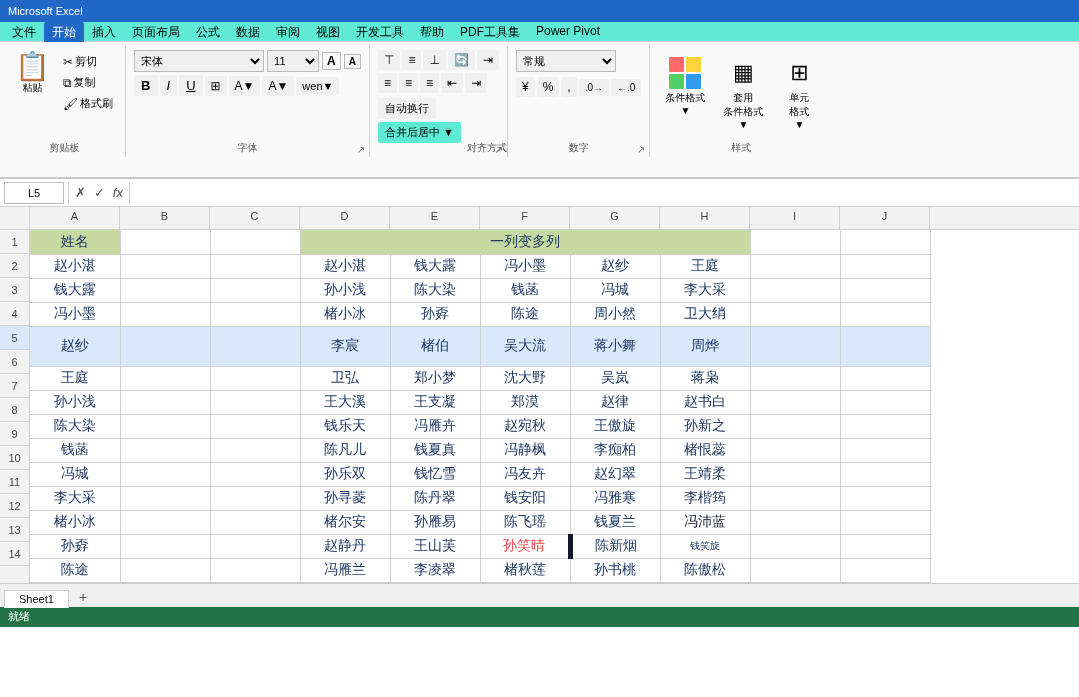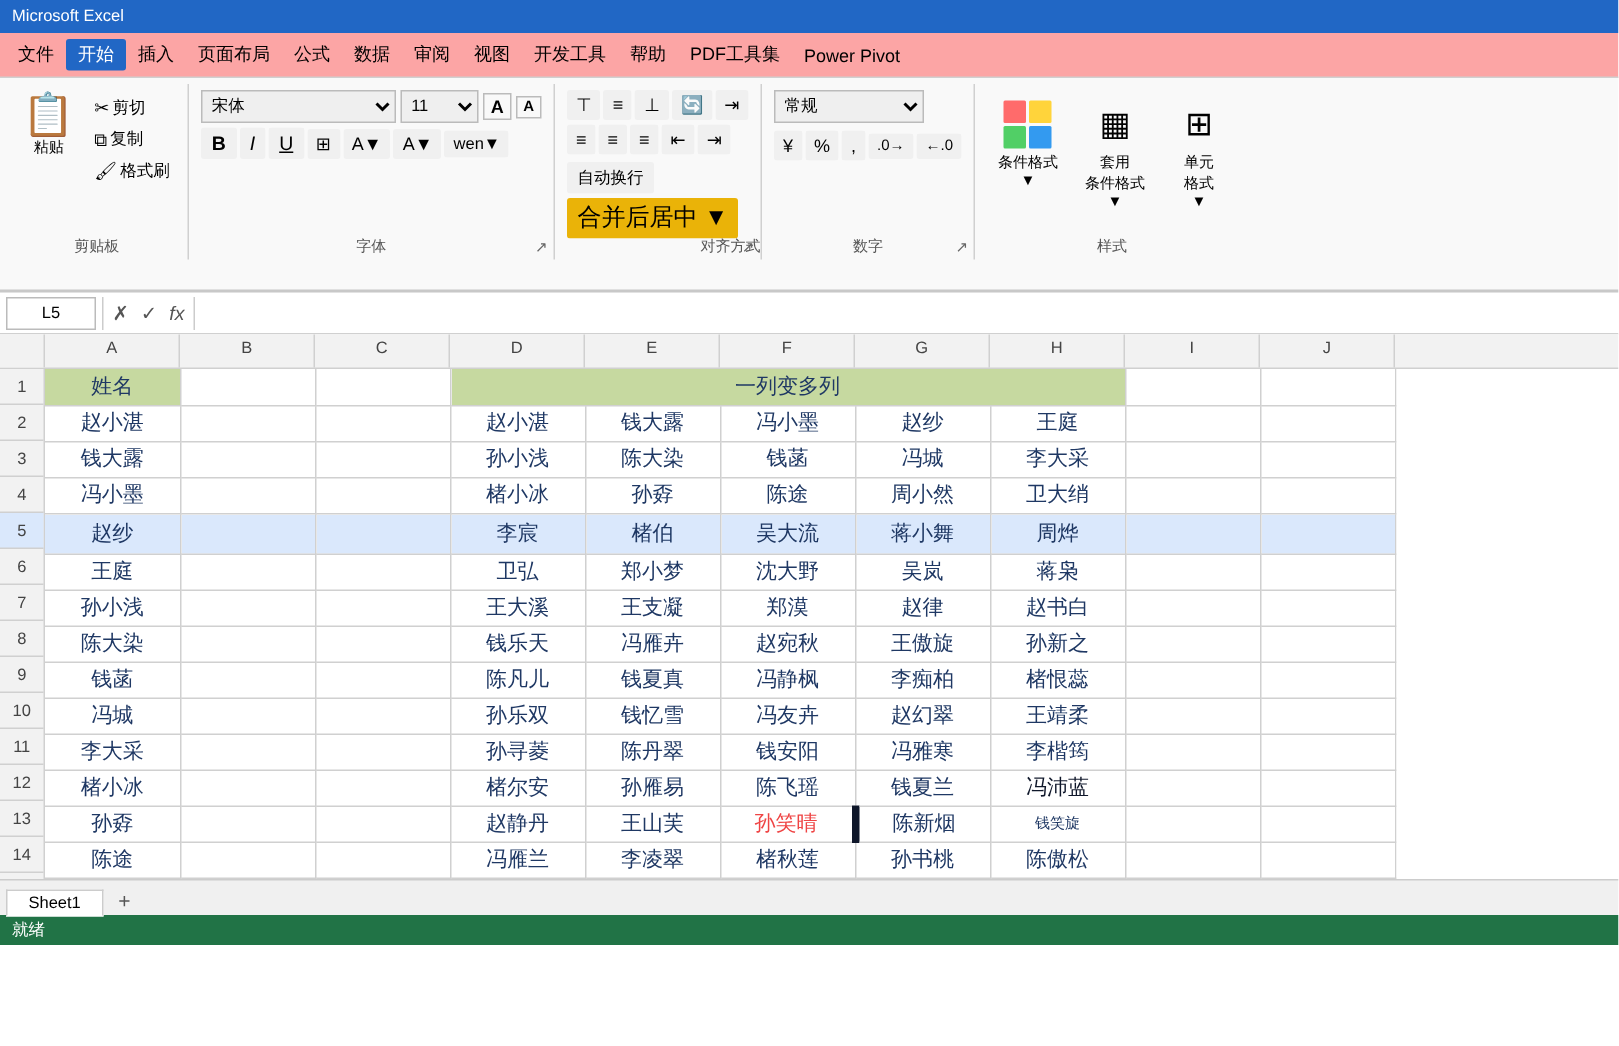--- a/index.html
+++ b/index.html
@@ -9,21 +9,21 @@
     table { border-collapse: collapse; table-layout: fixed; }
     td { border-right: 1px solid #d0d0d0; border-bottom: 1px solid #d0d0d0; height: 24px; min-height: 24px; font-size: 13px; padding: 2px 6px; vertical-align: middle; white-space: nowrap; overflow: hidden; cursor: cell; }
   </style>
 </head>
 <body>
 
 <div style="background:#2167c5; color:white; height:22px; display:flex; align-items:center; padding:0 8px; font-size:11px;">
   <span>Microsoft Excel</span>
 </div>
 
-<div style="background:#fca5a5; display:flex; align-items:center; height:30px; border-bottom:1px solid #d0d0d0; padding:0 4px;">
+<div style="background:#5eead4; display:flex; align-items:flex-start; height:20px; border-bottom:1px solid #d0d0d0; padding:0 4px;">
   <div class="menu-item" style="padding:2px 8px; font-size:12px; cursor:pointer; border-radius:2px;">文件</div>
   <div class="menu-item active" style="padding:2px 8px; font-size:12px; cursor:pointer; border-radius:2px; background:#2167c5; color:white;">开始</div>
   <div class="menu-item" style="padding:2px 8px; font-size:12px; cursor:pointer; border-radius:2px;">插入</div>
   <div class="menu-item" style="padding:2px 8px; font-size:12px; cursor:pointer; border-radius:2px;">页面布局</div>
   <div class="menu-item" style="padding:2px 8px; font-size:12px; cursor:pointer; border-radius:2px;">公式</div>
   <div class="menu-item" style="padding:2px 8px; font-size:12px; cursor:pointer; border-radius:2px;">数据</div>
   <div class="menu-item" style="padding:2px 8px; font-size:12px; cursor:pointer; border-radius:2px;">审阅</div>
   <div class="menu-item" style="padding:2px 8px; font-size:12px; cursor:pointer; border-radius:2px;">视图</div>
   <div class="menu-item" style="padding:2px 8px; font-size:12px; cursor:pointer; border-radius:2px;">开发工具</div>
   <div class="menu-item" style="padding:2px 8px; font-size:12px; cursor:pointer; border-radius:2px;">帮助</div>
@@ -89,21 +89,21 @@
       <div style="padding:2px 5px; border:1px solid transparent; cursor:pointer; border-radius:2px; background:#f0f0f0; font-size:12px;">≡</div>
       <div style="padding:2px 5px; border:1px solid transparent; cursor:pointer; border-radius:2px; background:#f0f0f0; font-size:12px;">≡</div>
       <div style="padding:2px 5px; border:1px solid transparent; cursor:pointer; border-radius:2px; background:#f0f0f0; font-size:12px;">≡</div>
       <div style="padding:2px 5px; border:1px solid transparent; cursor:pointer; border-radius:2px; background:#f0f0f0; font-size:12px;">⇤</div>
       <div style="padding:2px 5px; border:1px solid transparent; cursor:pointer; border-radius:2px; background:#f0f0f0; font-size:12px;">⇥</div>
     </div>
     <div style="display:flex; gap:2px; align-items:center; margin-top:2px;">
       <div style="padding:2px 6px; border:1px solid transparent; cursor:pointer; border-radius:2px; background:#f0f0f0; font-size:11px;">自动换行</div>
     </div>
     <div style="display:flex; gap:2px; align-items:center;">
-      <div style="padding:2px 6px; border:1px solid transparent; cursor:pointer; border-radius:2px; background:#eab308; font-size:16px;">合并后居中 ▼</div>
+      <div style="padding:2px 6px; border:1px solid transparent; cursor:pointer; border-radius:2px; background:#5eead4; font-size:11px;">合并后居中 ▼</div>
     </div>
     <span style="position:absolute; bottom:2px; left:0; width:100%; text-align:right; font-size:10px; color:#555;">对齐方式</span>
     <span style="position:absolute; bottom:2px; right:4px; font-size:10px; cursor:pointer; color:#666;">↗</span>
   </div>
 
   <div style="border-right:1px solid #d0d0d0; padding:4px 8px 14px 8px; display:flex; flex-direction:column; position:relative; gap:3px; min-width:110px;">
     <select style="width:100px; height:22px; border:1px solid #bbb; font-size:11px; padding:1px 2px;"><option>常规</option></select>
     <div style="display:flex; gap:2px; align-items:center; margin-top:2px;">
       <div style="padding:2px 5px; border:1px solid transparent; cursor:pointer; border-radius:2px; background:#f0f0f0; font-size:12px;">¥</div>
       <div style="padding:2px 5px; border:1px solid transparent; cursor:pointer; border-radius:2px; background:#f0f0f0; font-size:12px;">%</div>
@@ -240,21 +240,21 @@
           <td style="width:90px; height:24px; border-right:1px solid #d0d0d0; border-bottom:1px solid #d0d0d0;"></td>
           <td style="width:90px; height:24px; border-right:1px solid #d0d0d0; border-bottom:1px solid #d0d0d0;"></td>
         </tr>
 
         <tr>
           <td style="width:90px; height:24px; border-right:1px solid #d0d0d0; border-bottom:1px solid #d0d0d0; font-size:14px; padding:2px 6px; color:#1f3864; text-align:center; background:#dae8fc;">赵纱</td>
           <td style="width:90px; height:24px; border-right:1px solid #d0d0d0; border-bottom:1px solid #d0d0d0; background:#dae8fc;"></td>
           <td style="width:90px; height:24px; border-right:1px solid #d0d0d0; border-bottom:1px solid #d0d0d0; background:#dae8fc;"></td>
           <td style="width:90px; height:24px; border-right:1px solid #d0d0d0; border-bottom:1px solid #d0d0d0; font-size:14px; padding:2px 6px; color:#1f3864; text-align:center; background:#dae8fc;">李宸</td>
           <td style="width:90px; height:24px; border-right:1px solid #d0d0d0; border-bottom:1px solid #d0d0d0; font-size:14px; padding:2px 6px; color:#1f3864; text-align:center; background:#dae8fc;">楮伯</td>
-          <td style="width:90px; height:27px; border-right:1px solid #d0d0d0; border-bottom:1px solid #d0d0d0; font-size:14px; padding:2px 16px; color:#1f3864; text-align:center; background:#dae8fc;">吴大流</td>
+          <td style="width:90px; height:40px; border-right:1px solid #d0d0d0; border-bottom:1px solid #d0d0d0; font-size:14px; padding:2px 16px; color:#1f3864; text-align:center; background:#dae8fc;">吴大流</td>
           <td style="width:90px; height:24px; border-right:1px solid #d0d0d0; border-bottom:1px solid #d0d0d0; font-size:14px; padding:2px 6px; color:#1f3864; text-align:center; background:#dae8fc;">蒋小舞</td>
           <td style="width:90px; height:24px; border-right:1px solid #d0d0d0; border-bottom:1px solid #d0d0d0; font-size:14px; padding:2px 6px; color:#1f3864; text-align:center; background:#dae8fc;">周烨</td>
           <td style="width:90px; height:24px; border-right:1px solid #d0d0d0; border-bottom:1px solid #d0d0d0; background:#dae8fc;"></td>
           <td style="width:90px; height:24px; border-right:1px solid #d0d0d0; border-bottom:1px solid #d0d0d0; background:#dae8fc;"></td>
         </tr>
 
         <tr>
           <td style="width:90px; height:24px; border-right:1px solid #d0d0d0; border-bottom:1px solid #d0d0d0; font-size:14px; padding:2px 6px; color:#1f3864; text-align:center;">王庭</td>
           <td style="width:90px; height:24px; border-right:1px solid #d0d0d0; border-bottom:1px solid #d0d0d0;"></td>
           <td style="width:90px; height:24px; border-right:1px solid #d0d0d0; border-bottom:1px solid #d0d0d0;"></td>

